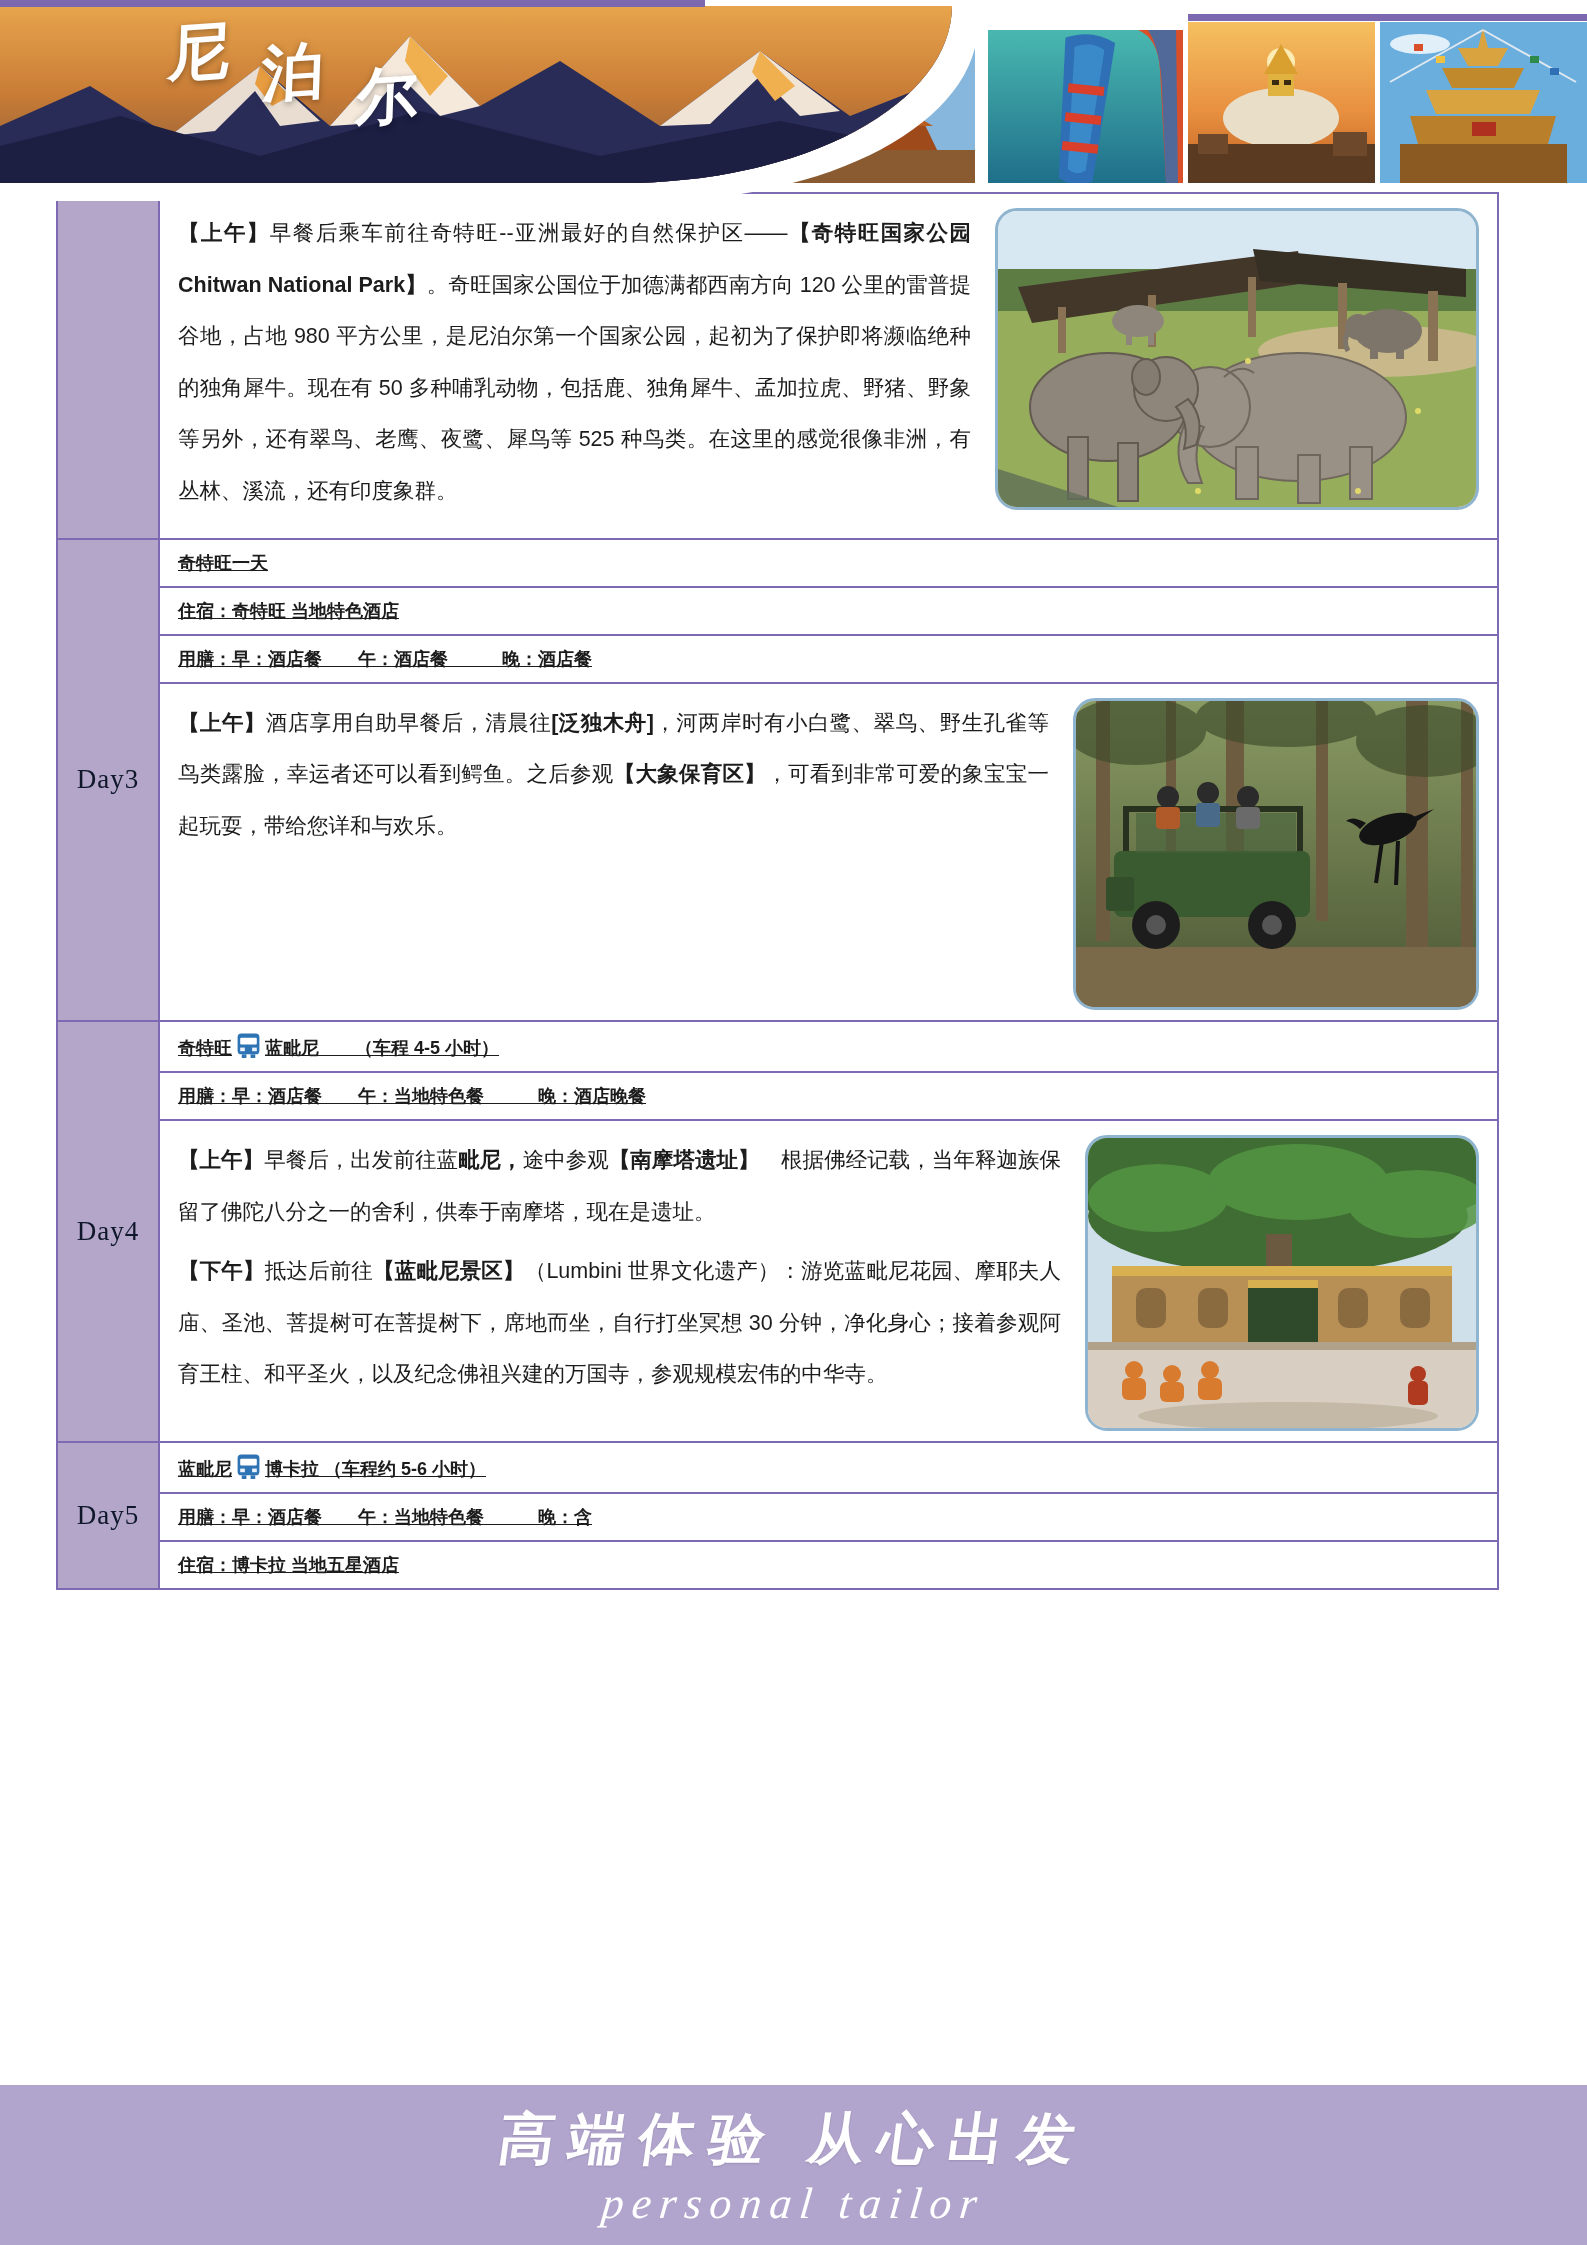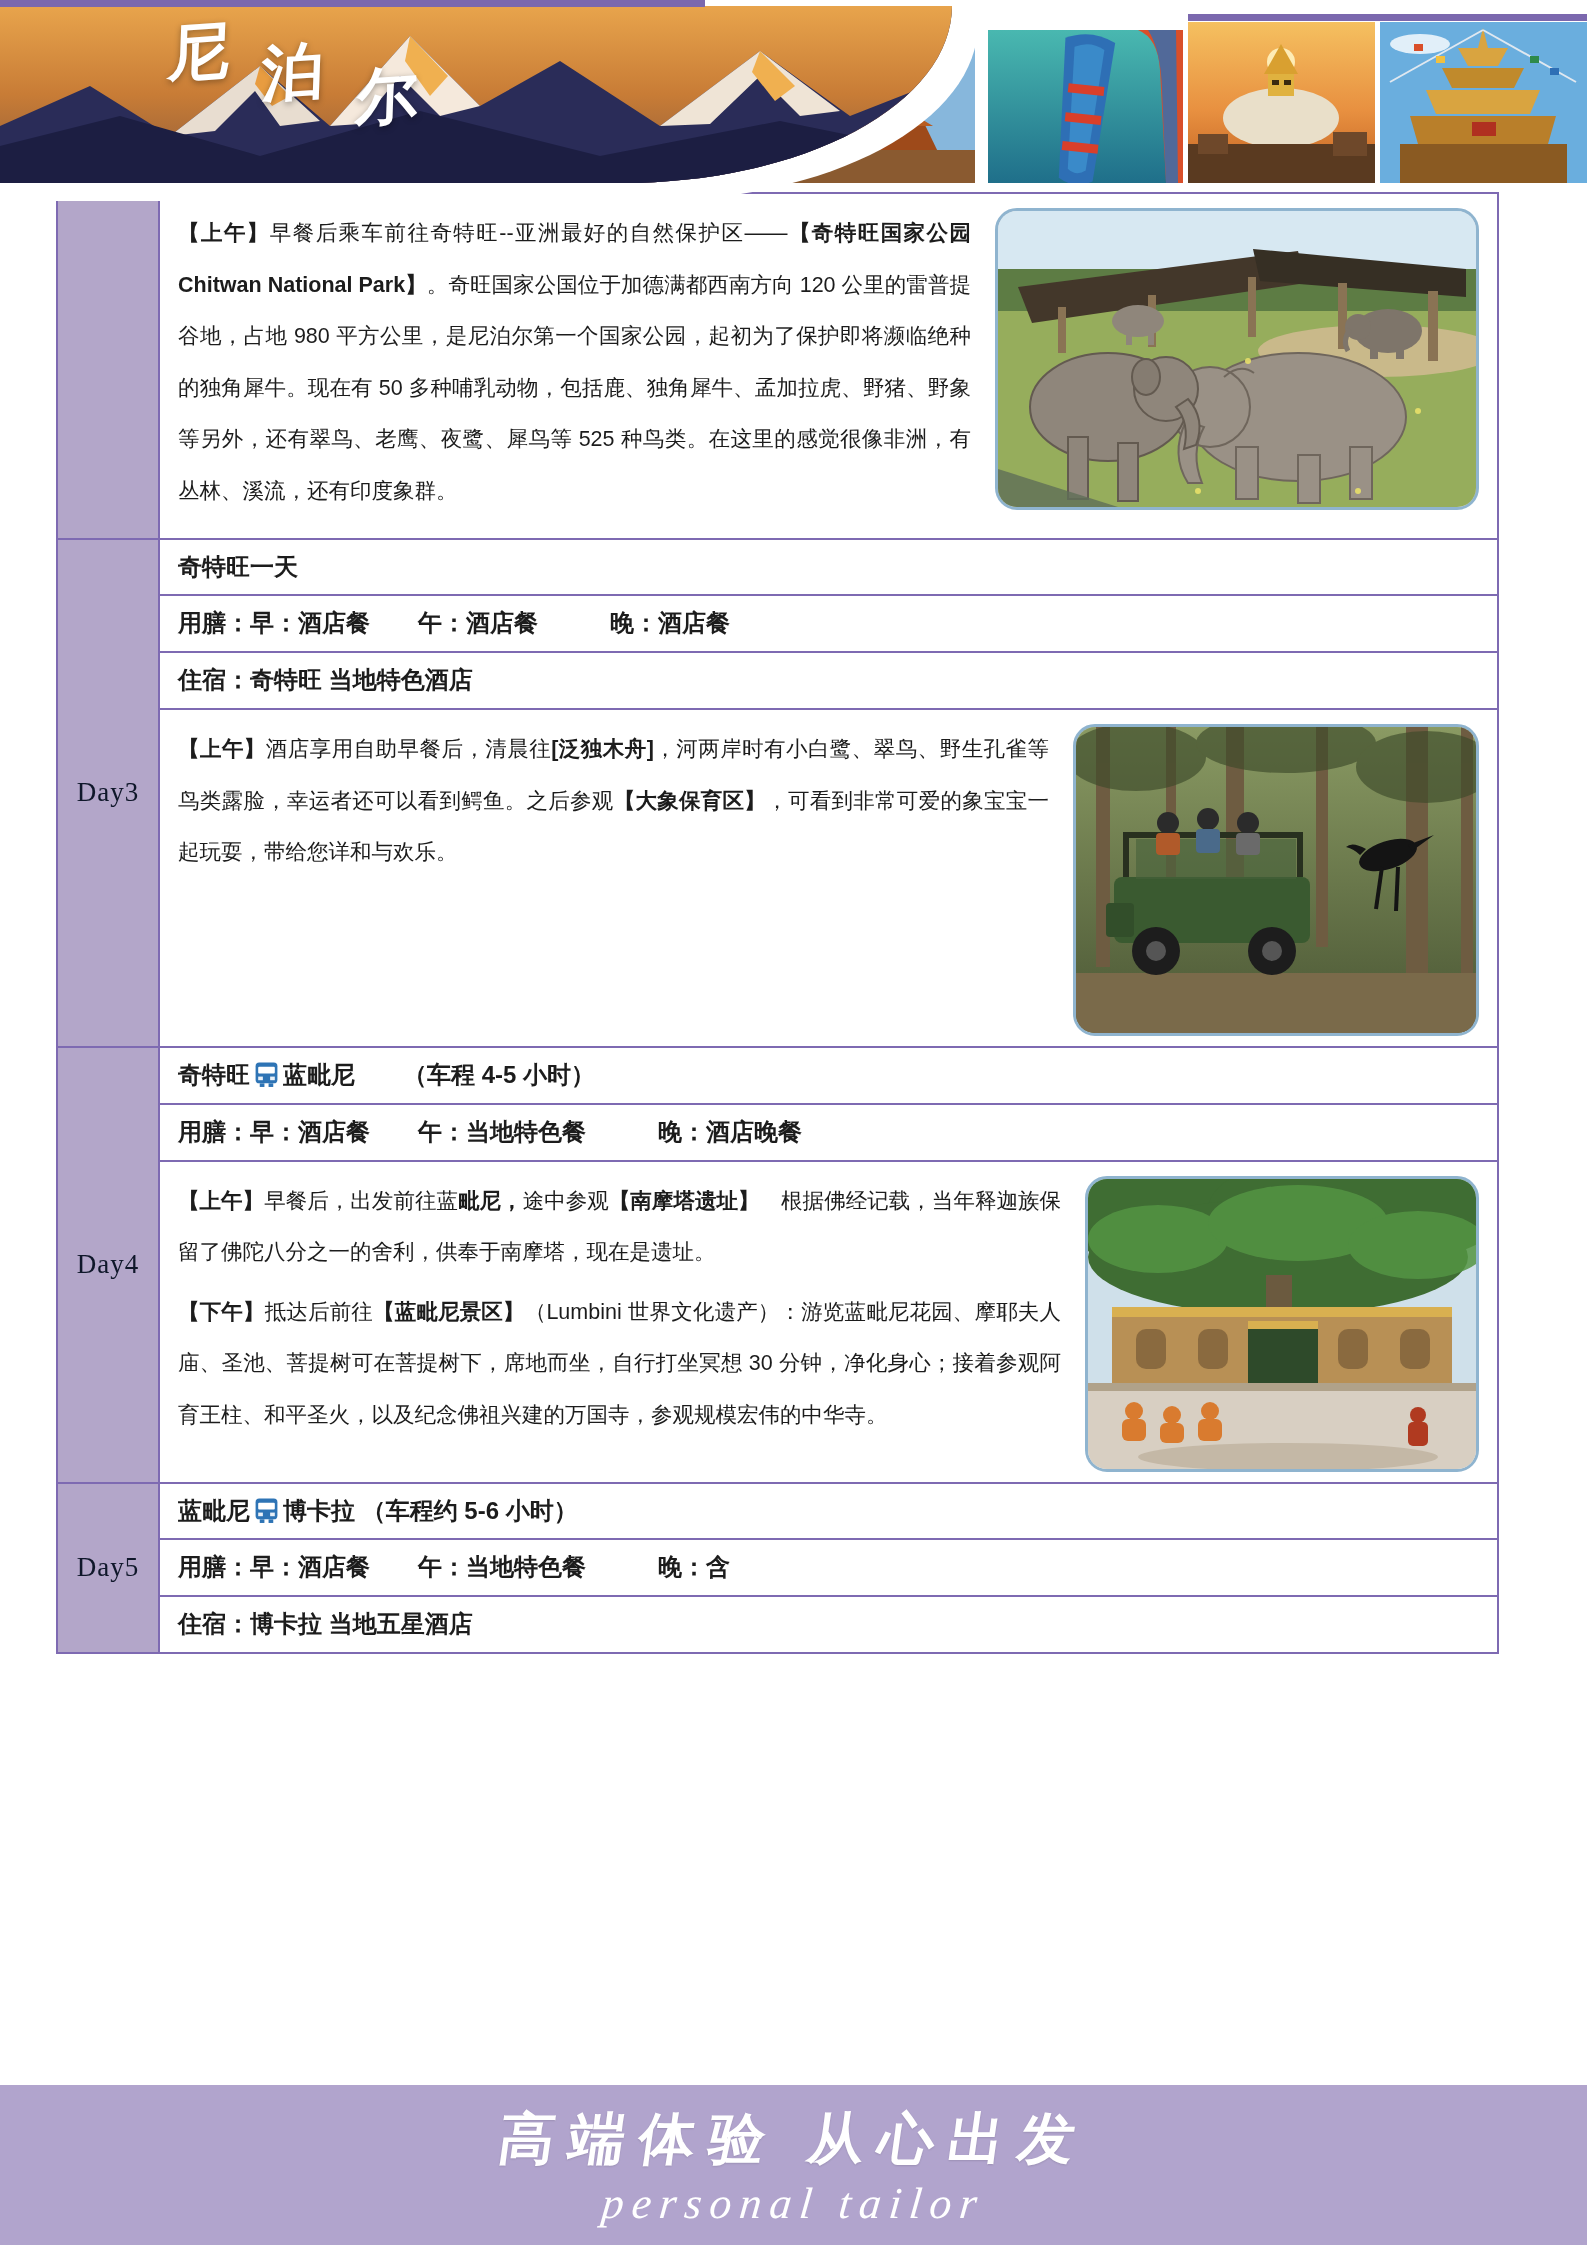--- a/index.html
+++ b/index.html
@@ -49,21 +49,21 @@
   .group{display:flex;border-top:2px solid var(--border-purple);}
   .group:first-child{border-top:none;}
   .day-cell{
     flex:0 0 100px;background:var(--cell-purple);border-right:2px solid var(--border-purple);
     display:flex;align-items:center;justify-content:center;
     color:#0f172a;font-family:"Liberation Serif","DejaVu Serif",serif;font-size:27px;letter-spacing:1px;
   }
   .rows{flex:1;min-width:0;background:#fff;}
   .row{border-top:2px solid var(--border-purple);padding:10px 18px;box-sizing:border-box;}
   .rows .row:first-child{border-top:none;}
-  .title-row,.meals-row,.stay-row{font-weight:bold;font-size:24px;line-height:1.45;}
+  .title-row,.meals-row,.stay-row{font-weight:bold;font-size:18px;line-height:1.45;text-decoration:underline;}
   .desc-row{font-size:21.5px;line-height:2.4;text-align:justify;padding:6px 18px 12px;}
   .desc-row p{margin:8px 0;}
   .desc-row .b,.title-row .b{font-weight:bold;}
   .photo{
     float:right;border:3px solid var(--photo-border);border-radius:22px;
     margin:8px 0 10px 24px;overflow:hidden;background:#ddd;
   }
   .photo svg{display:block;width:100%;height:100%;}
   .ph-elephants{width:478px;height:296px;}
   .ph-jeep{width:400px;height:306px;}
@@ -250,22 +250,22 @@
               </svg>
             </div>
             <p><span class="b">【上午】</span><span>早餐后乘车前往奇特旺--亚洲最好的自然保护区——</span><span class="b">【奇特旺国家公园 Chitwan National Park】</span><span>。奇旺国家公国位于加德满都西南方向 120 公里的雷普提谷地，占地 980 平方公里，是尼泊尔第一个国家公园，起初为了保护即将濒临绝种的独角犀牛。现在有 50 多种哺乳动物，包括鹿、独角犀牛、孟加拉虎、野猪、野象等另外，还有翠鸟、老鹰、夜鹭、犀鸟等 525 种鸟类。在这里的感觉很像非洲，有丛林、溪流，还有印度象群。</span></p>
           </div>
         </div>
       </div>
       <div class="group">
         <div class="day-cell">Day3</div>
         <div class="rows">
           <div class="row title-row"><span class="b">奇特旺一天</span></div>
+          <div class="row stay-row">住宿：奇特旺 当地特色酒店</div>
           <div class="row meals-row">用膳：早：酒店餐　　午：酒店餐　　　晚：酒店餐</div>
-          <div class="row stay-row">住宿：奇特旺 当地特色酒店</div>
           <div class="row desc-row">
             <div class="photo ph-jeep">
               <svg viewBox="0 0 400 306" preserveAspectRatio="none">
                 <defs>
                   <linearGradient id="fg" x1="0" y1="0" x2="0" y2="1">
                     <stop offset="0" stop-color="#8a9a63"></stop>
                     <stop offset="1" stop-color="#4a5634"></stop>
                   </linearGradient>
                 </defs>
                 <rect width="400" height="306" fill="url(#fg)"></rect>

